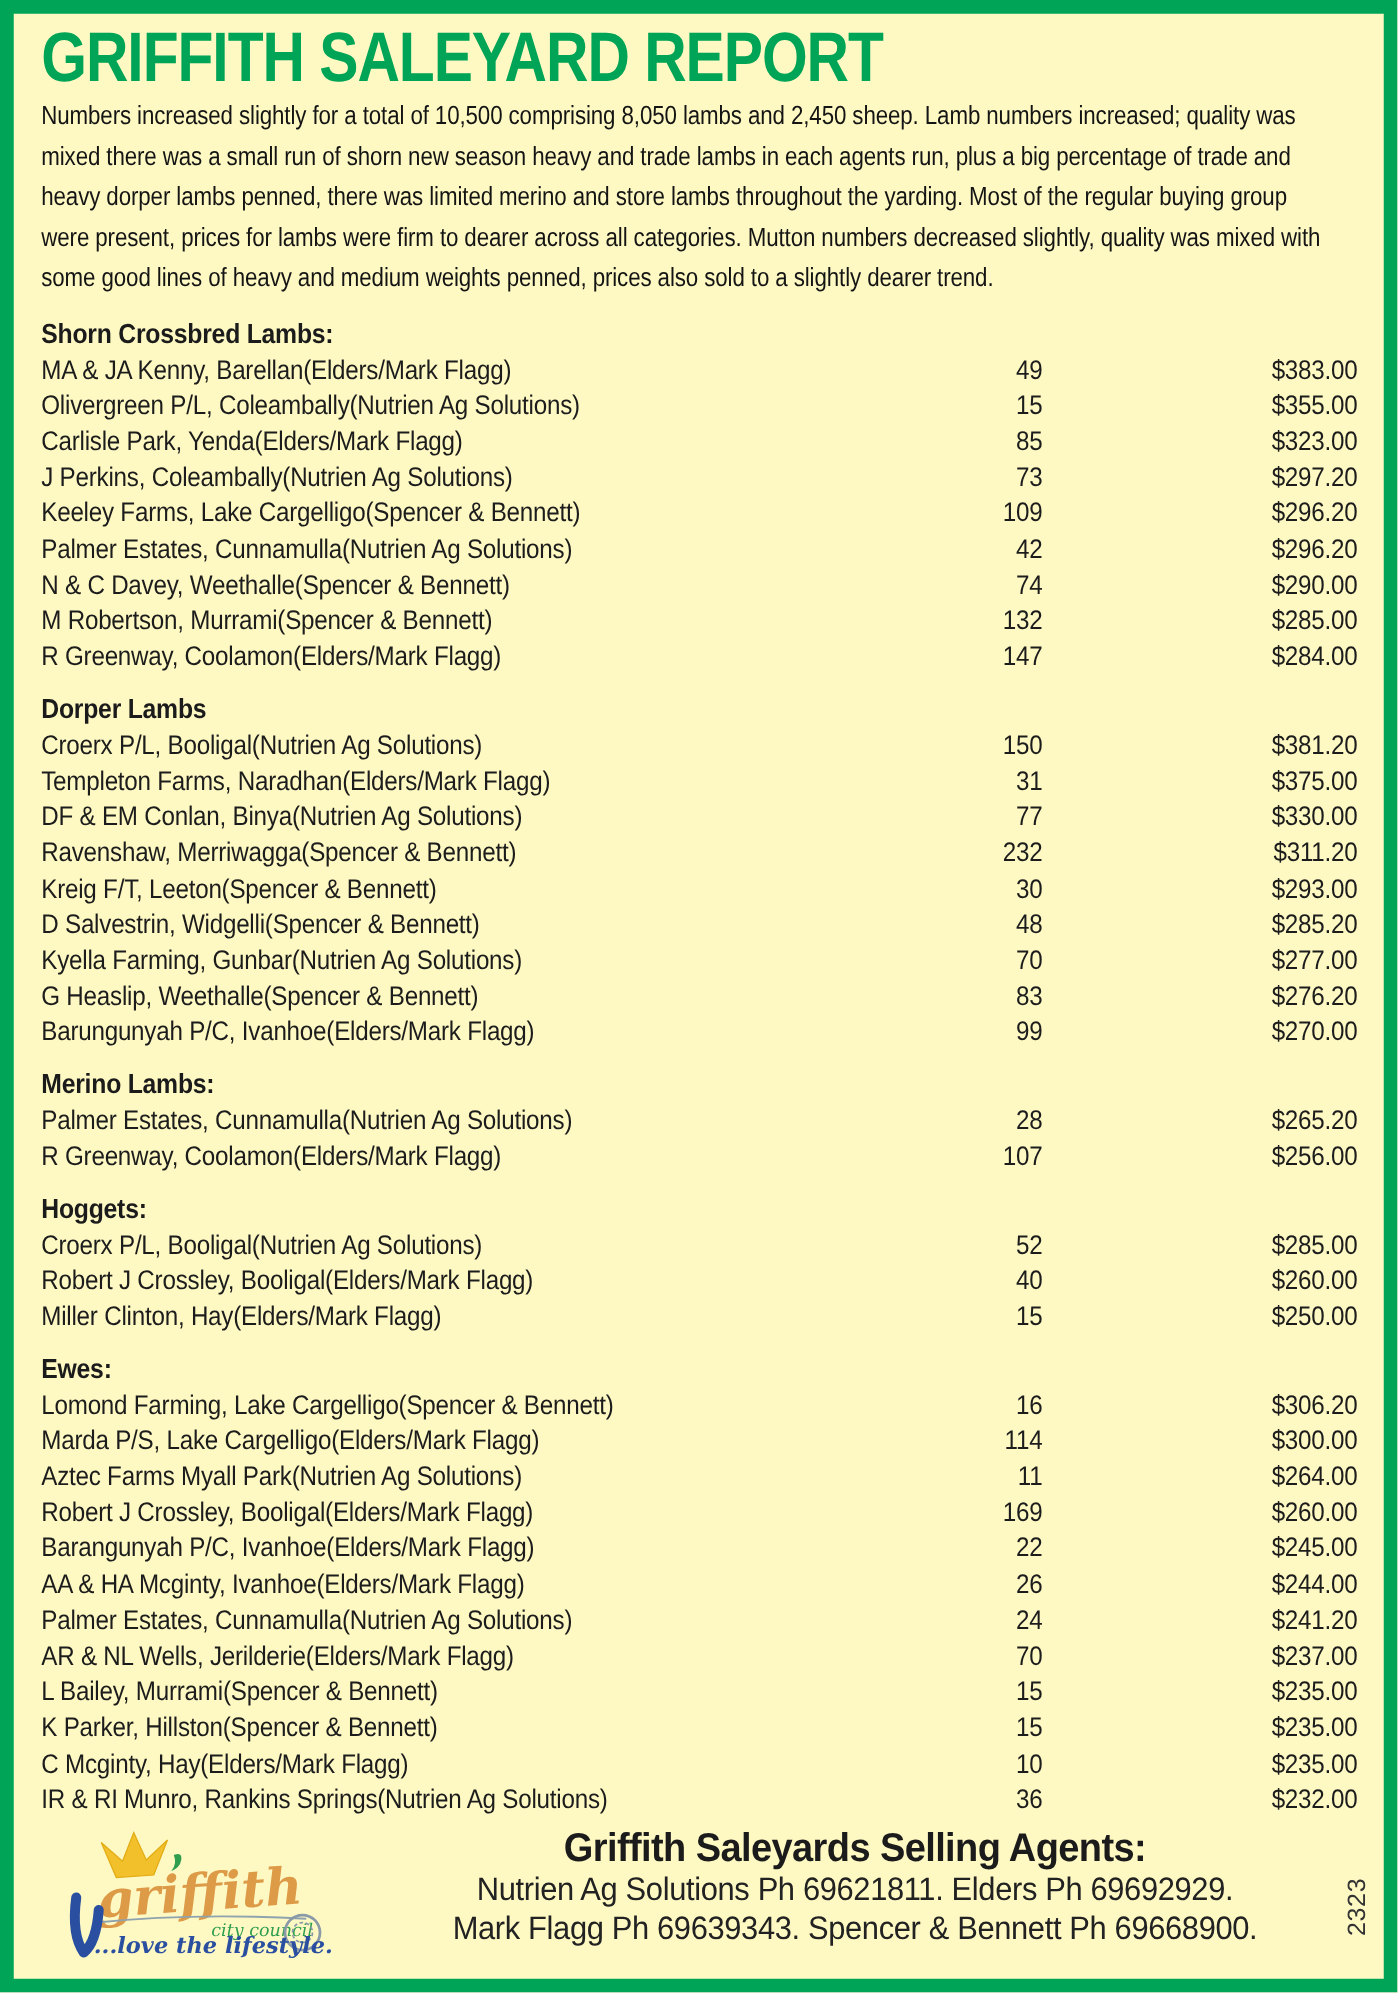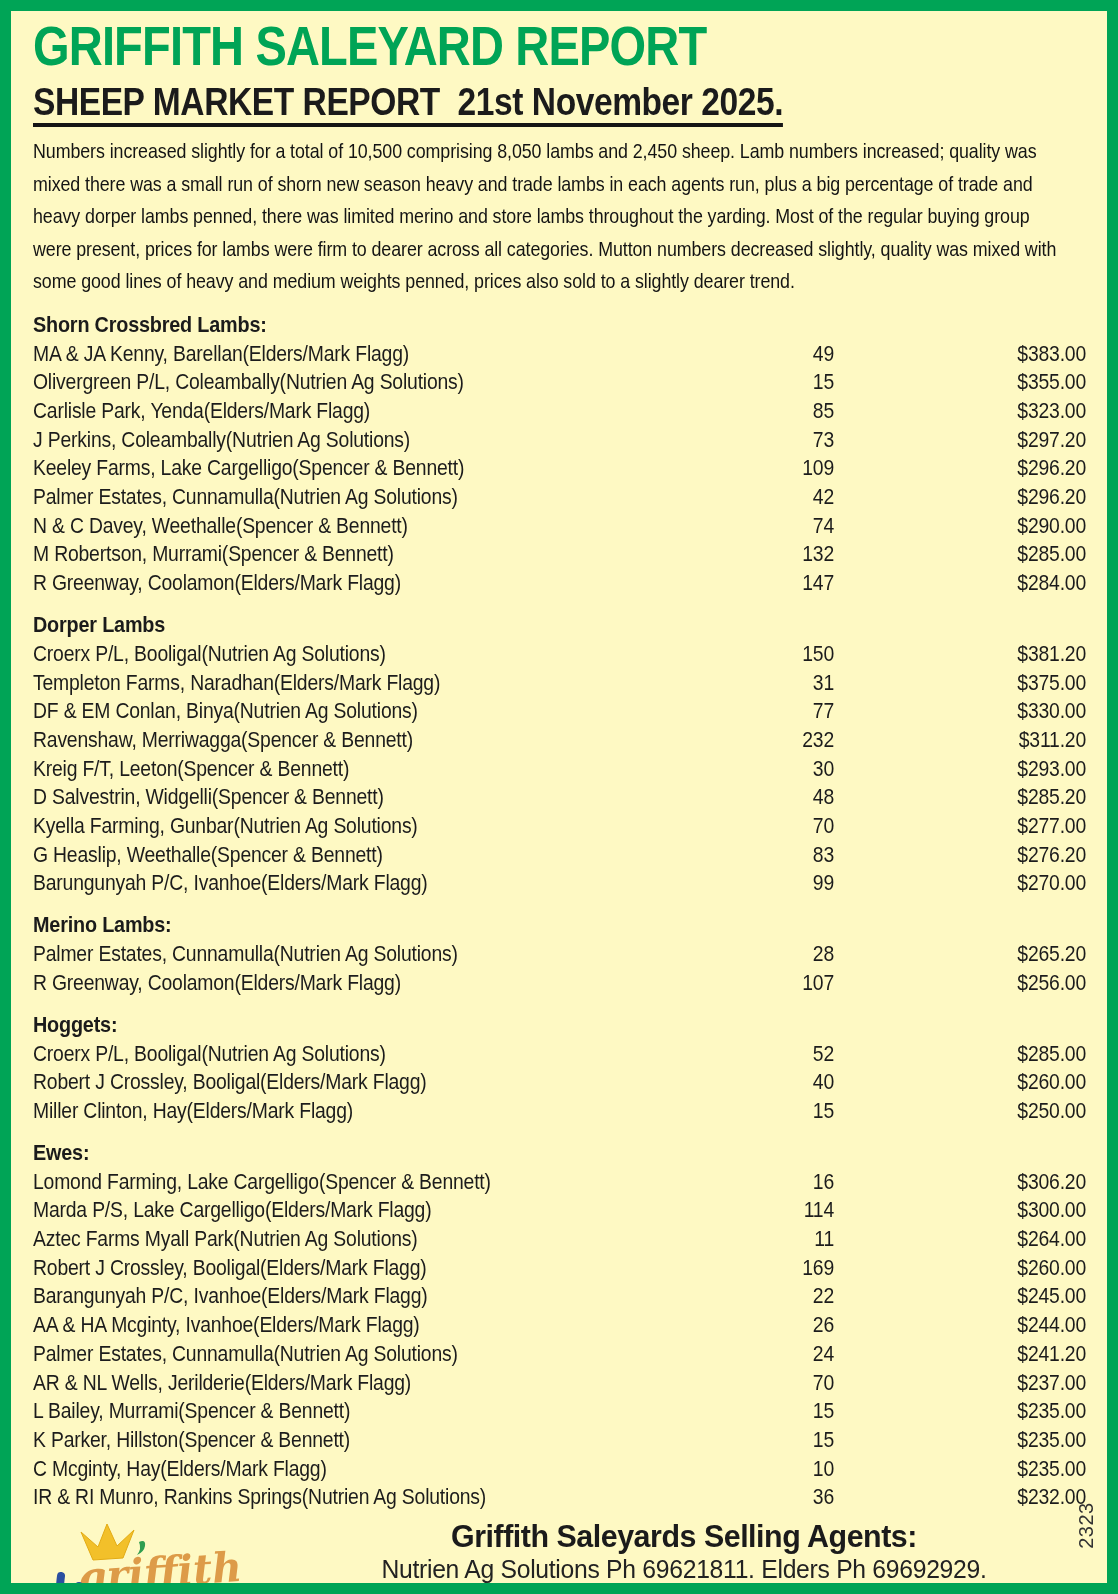--- a/index.html
+++ b/index.html
@@ -79,23 +79,20 @@
   }
 </style>
 </head>
 <body>
 
 <div class="page">
   <div class="inner">
 
     <h1 class="title">GRIFFITH SALEYARD REPORT</h1>
 
-    <div>
-      <h2 class="subtitle">SHEEP MARKET REPORT  21st November 2025.</h2>
-    </div>
 
     <p class="intro">Numbers increased slightly for a total of 10,500 comprising 8,050 lambs and 2,450 sheep. Lamb numbers increased; quality was mixed there was a small run of shorn new season heavy and trade lambs in each agents run, plus a big percentage of trade and heavy dorper lambs penned, there was limited merino and store lambs throughout the yarding. Most of the regular buying group were present, prices for lambs were firm to dearer across all categories. Mutton numbers decreased slightly, quality was mixed with some good lines of heavy and medium weights penned, prices also sold to a slightly dearer trend.</p>
 
     <div class="sections">
         <section>
           <h3 class="sec-h">Shorn Crossbred Lambs:</h3>
           <div class="row">
             <span class="vendor">MA &amp; JA Kenny, Barellan(Elders/Mark Flagg)</span>
             <span class="head">49</span>
             <span class="price">$383.00</span>

